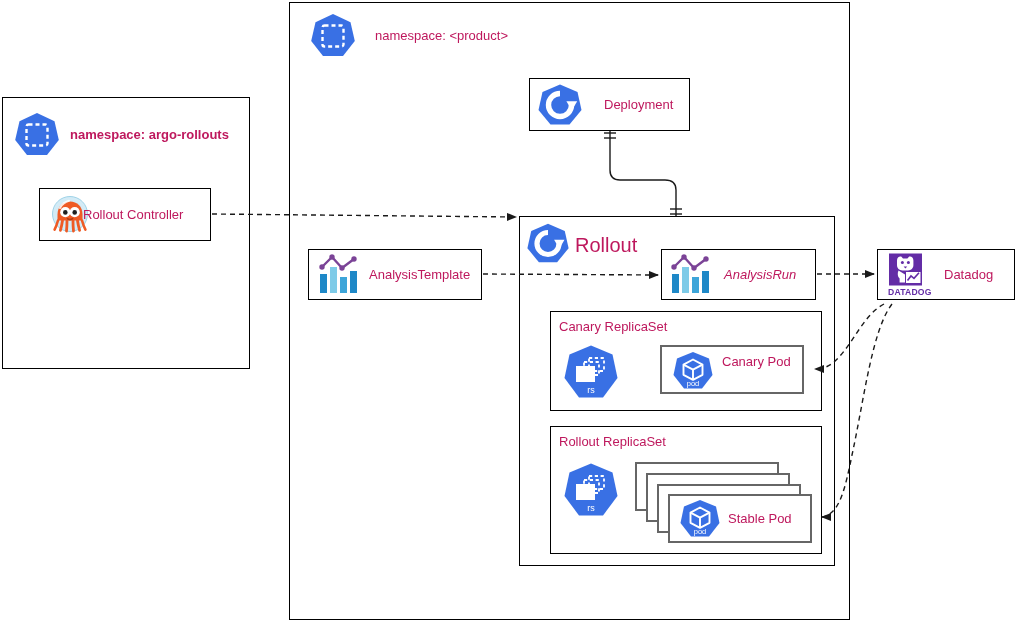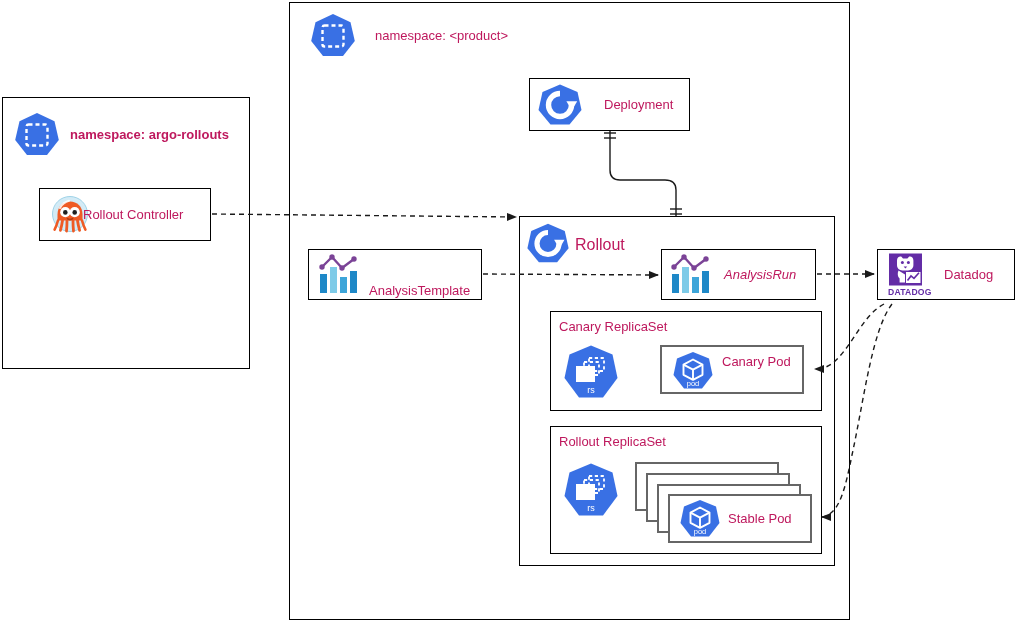--- a/index.html
+++ b/index.html
@@ -29,21 +29,21 @@
   .b-black2  { border: 1.6px solid #000000; }
 
   .label {
     position: absolute;
     color: #be185d;
     font-size: 13px;
     line-height: 15px;
     white-space: nowrap;
   }
   .label-lg {
-    font-size: 16px;
+    font-size: 20px;
     line-height: 22px;
   }
   .label-grp {
     font-size: 13px;
   }
 
   .icon {
     position: absolute;
     display: block;
   }
@@ -133,21 +133,21 @@
     <rect x="4" y="20" width="7" height="19" fill="#1e88c7"></rect>
     <rect x="14" y="13" width="7" height="26" fill="#7ecbe8"></rect>
     <rect x="24" y="23" width="7" height="16" fill="#3da5d9"></rect>
     <rect x="34" y="17" width="7" height="22" fill="#1e88c7"></rect>
     <polyline points="6,13 16,3 26,14 38,5" fill="none" stroke="#7b4397" stroke-width="2.4" stroke-linejoin="round"></polyline>
     <circle cx="6" cy="13" r="2.7" fill="#7b4397"></circle>
     <circle cx="16" cy="3" r="2.7" fill="#7b4397"></circle>
     <circle cx="26" cy="14" r="2.7" fill="#7b4397"></circle>
     <circle cx="38" cy="5" r="2.7" fill="#7b4397"></circle>
   </svg>
-  <div class="label" style="left:369px; top:267px;margin-top:16px;">AnalysisTemplate</div>
+  <div class="label" style="left:369px; top:267px;">AnalysisTemplate</div>
 
   <div class="box b-thin" style="left:661px; top:249px; width:155px; height:51px;"></div>
   <svg class="icon" style="left:668px; top:254px;" width="44" height="42" viewBox="0 0 44 42">
     <rect x="4" y="20" width="7" height="19" fill="#1e88c7"></rect>
     <rect x="14" y="13" width="7" height="26" fill="#7ecbe8"></rect>
     <rect x="24" y="23" width="7" height="16" fill="#3da5d9"></rect>
     <rect x="34" y="17" width="7" height="22" fill="#1e88c7"></rect>
     <polyline points="6,13 16,3 26,14 38,5" fill="none" stroke="#7b4397" stroke-width="2.4" stroke-linejoin="round"></polyline>
     <circle cx="6" cy="13" r="2.7" fill="#7b4397"></circle>
     <circle cx="16" cy="3" r="2.7" fill="#7b4397"></circle>

